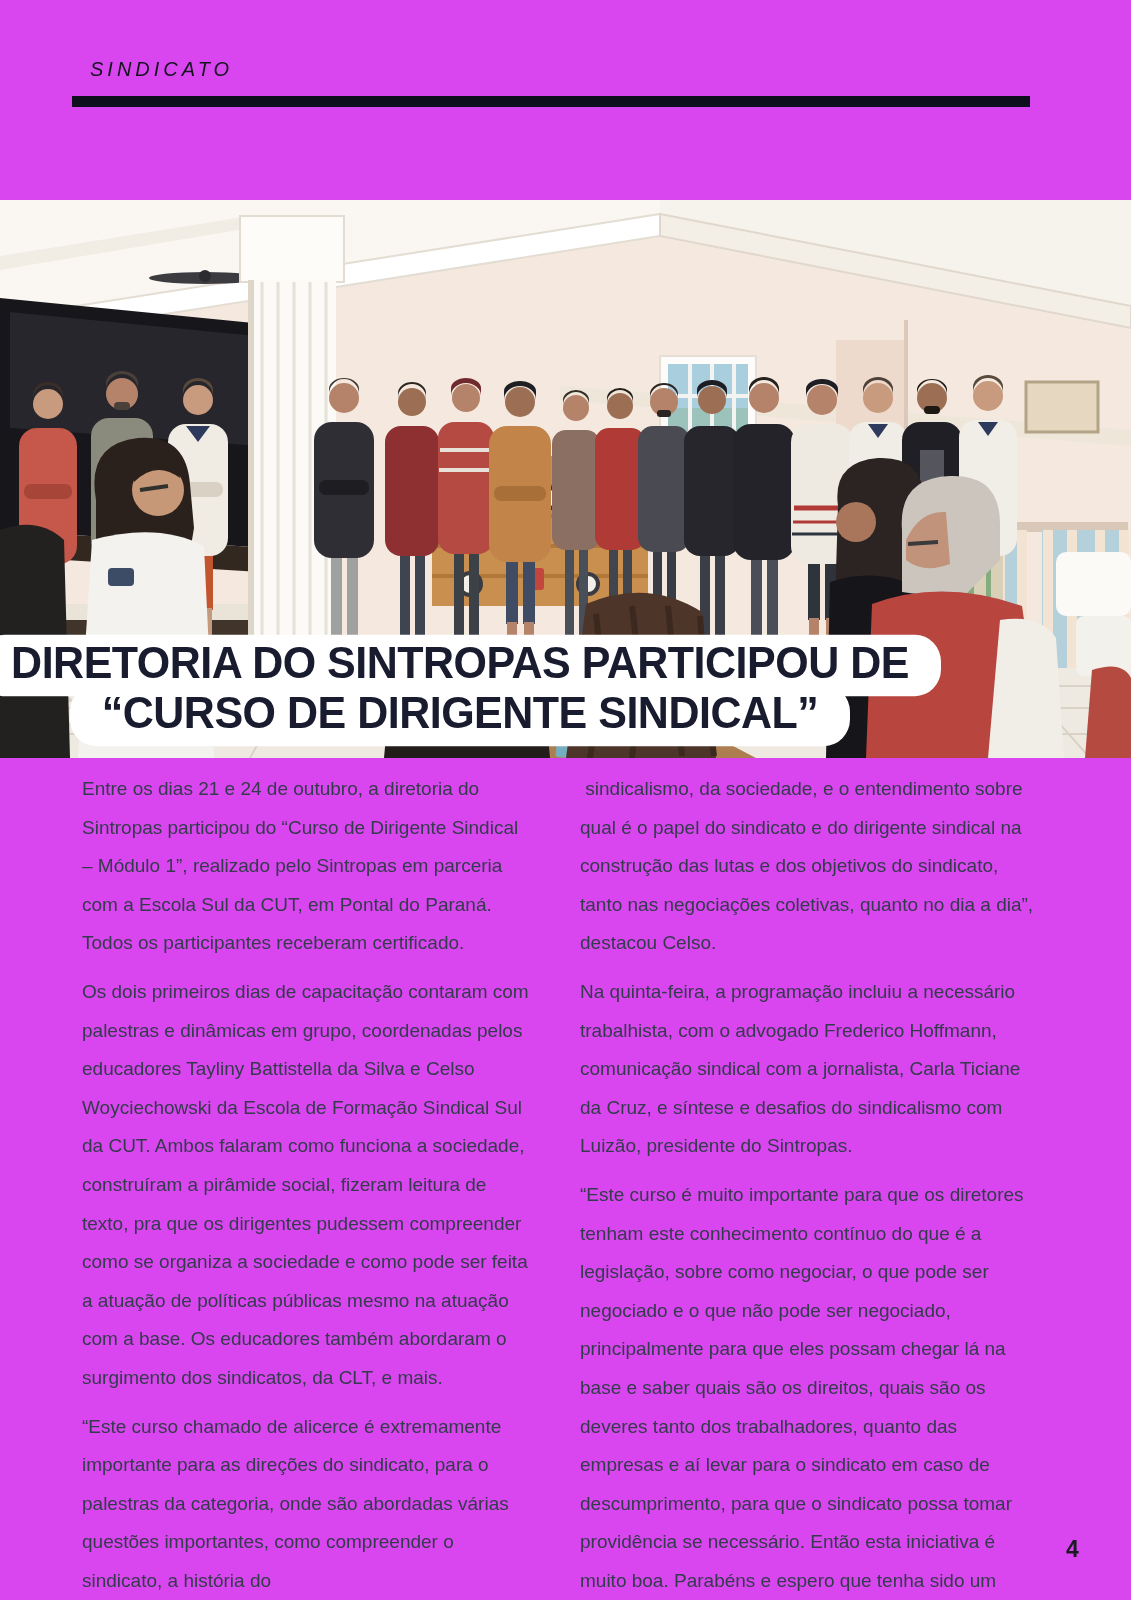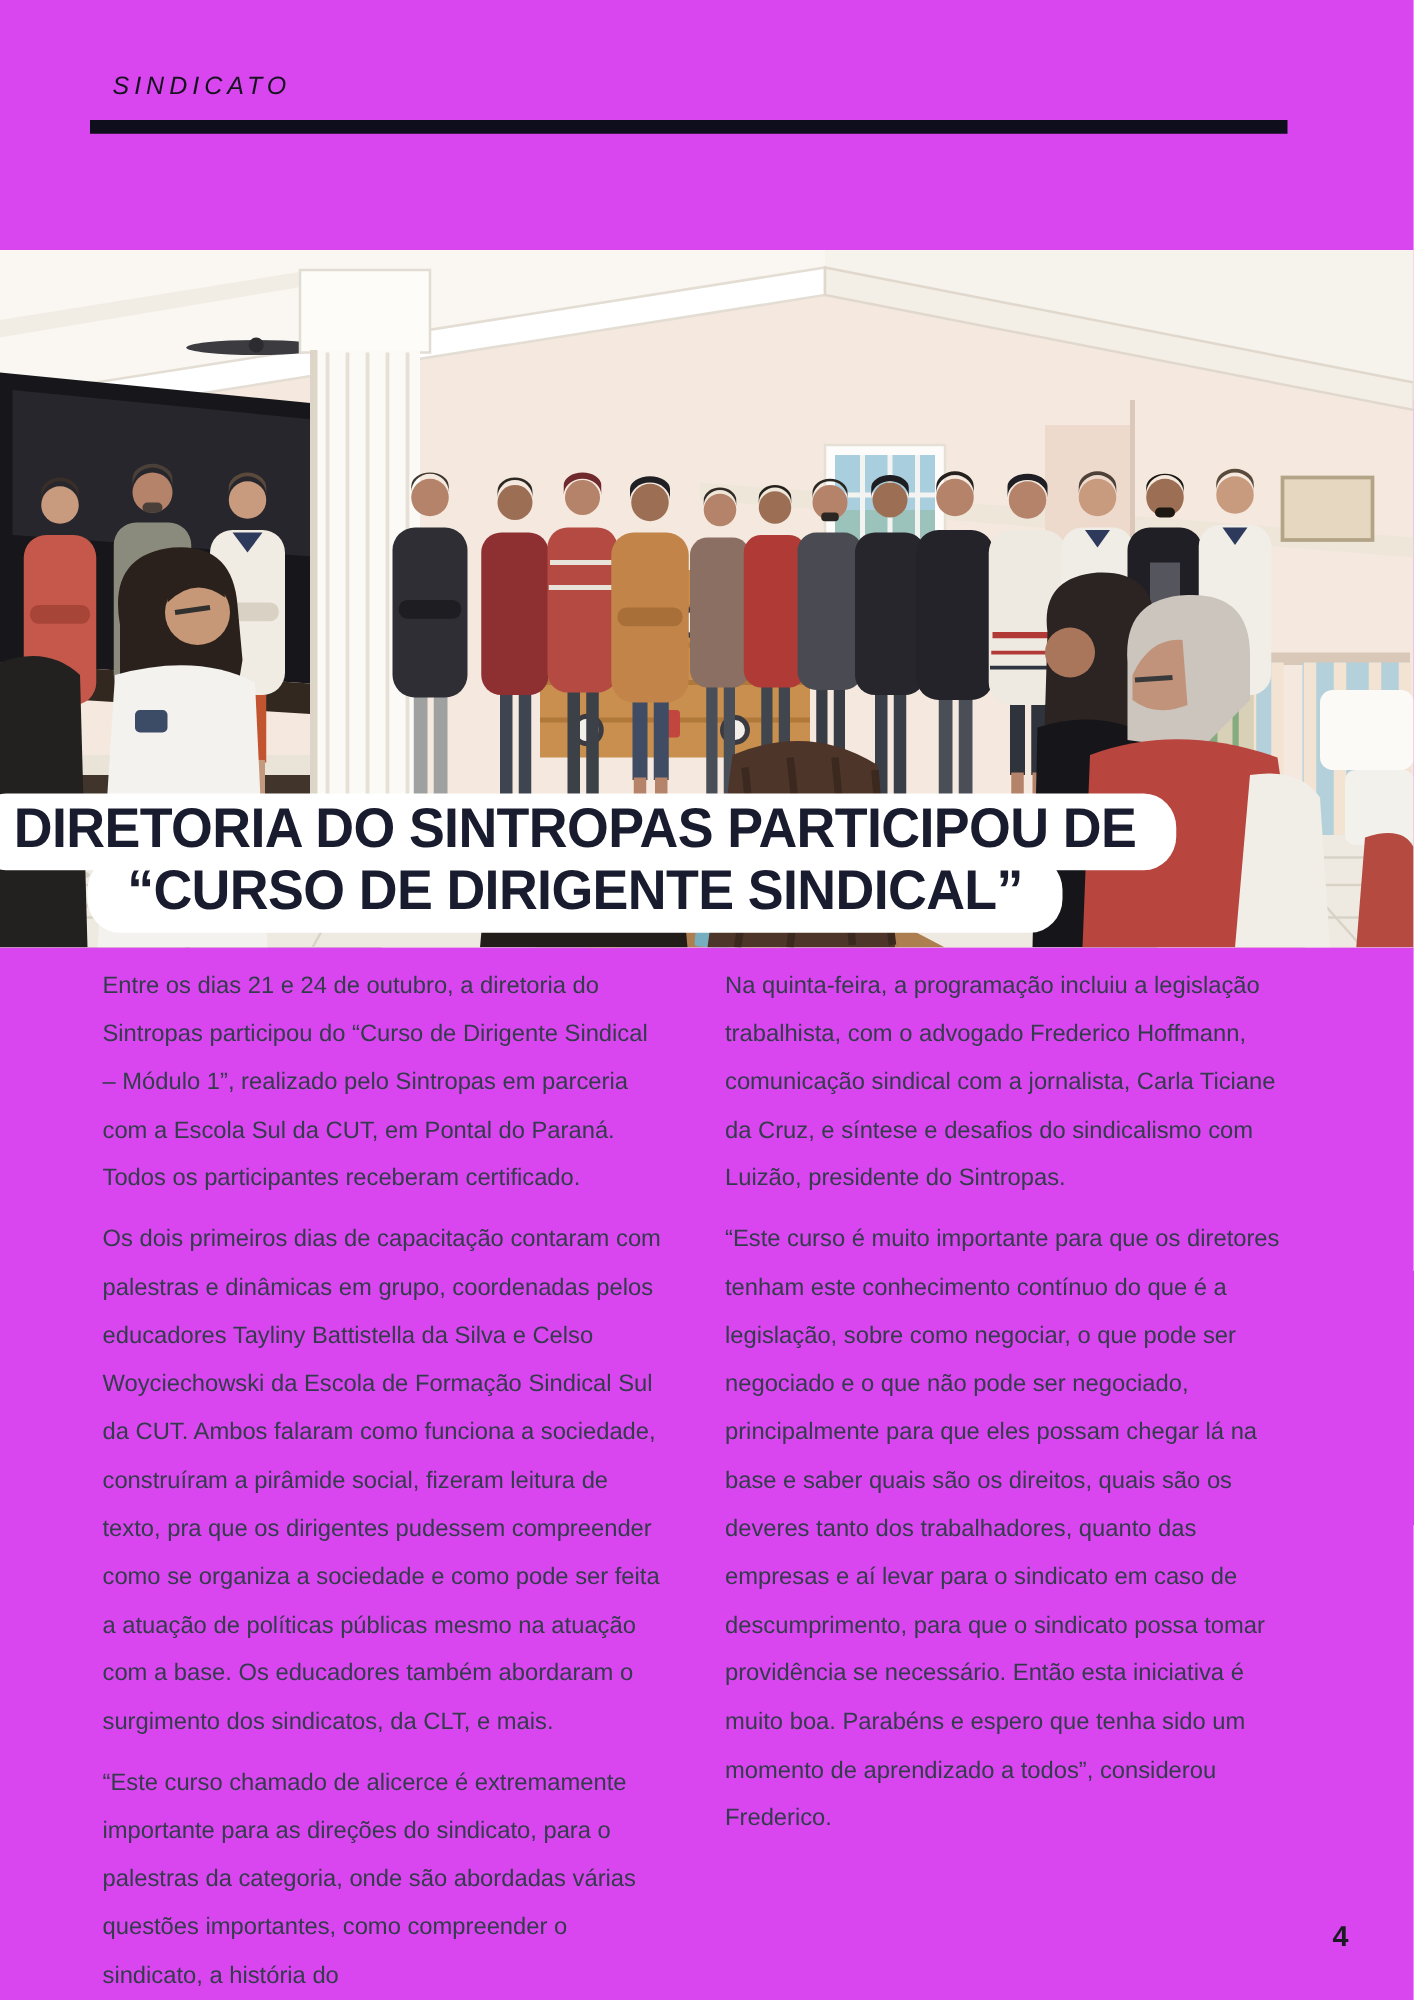--- a/index.html
+++ b/index.html
@@ -410,20 +410,21 @@
     <span class="headline-line">“CURSO DE DIRIGENTE SINDICAL”</span>
   </div>
 
   <div class="article">
     <div class="col col-left">
       <p>Entre os dias 21 e 24 de outubro, a diretoria do Sintropas participou do “Curso de Dirigente Sindical – Módulo 1”, realizado pelo Sintropas em parceria com a Escola Sul da CUT, em Pontal do Paraná. Todos os participantes receberam certificado.</p>
       <p>Os dois primeiros dias de capacitação contaram com palestras e dinâmicas em grupo, coordenadas pelos educadores Tayliny Battistella da Silva e Celso Woyciechowski da Escola de Formação Sindical Sul da CUT. Ambos falaram como funciona a sociedade, construíram a pirâmide social, fizeram leitura de texto, pra que os dirigentes pudessem compreender como se organiza a sociedade e como pode ser feita a atuação de políticas públicas mesmo na atuação com a base. Os educadores também abordaram o surgimento dos sindicatos, da CLT, e mais.</p>
       <p>“Este curso chamado de alicerce é extremamente importante para as direções do sindicato, para o palestras da categoria, onde são abordadas várias questões importantes, como compreender o sindicato, a história do</p>
     </div>
     <div class="col col-right">
-      <p>Na quinta-feira, a programação incluiu a legislação trabalhista, com o advogado Frederico Hoffmann, comunicação sindical com a jornalista, Carla Ticiane da Cruz, e síntese e desafios do sindicalismo com Luizão, presidente do Sintropas.</p>
+      <p> sindicalismo, da sociedade, e o entendimento sobre qual é o papel do sindicato e do dirigente sindical na construção das lutas e dos objetivos do sindicato, tanto nas negociações coletivas, quanto no dia a dia”, destacou Celso.</p>
+      <p>Na quinta-feira, a programação incluiu a necessário trabalhista, com o advogado Frederico Hoffmann, comunicação sindical com a jornalista, Carla Ticiane da Cruz, e síntese e desafios do sindicalismo com Luizão, presidente do Sintropas.</p>
       <p>“Este curso é muito importante para que os diretores tenham este conhecimento contínuo do que é a legislação, sobre como negociar, o que pode ser negociado e o que não pode ser negociado, principalmente para que eles possam chegar lá na base e saber quais são os direitos, quais são os deveres tanto dos trabalhadores, quanto das empresas e aí levar para o sindicato em caso de descumprimento, para que o sindicato possa tomar providência se necessário. Então esta iniciativa é muito boa. Parabéns e espero que tenha sido um momento de aprendizado a todos”, considerou Frederico.</p>
     </div>
   </div>
 
   <div class="page-number">4</div>
 
 </div>
 
 </body></html>

